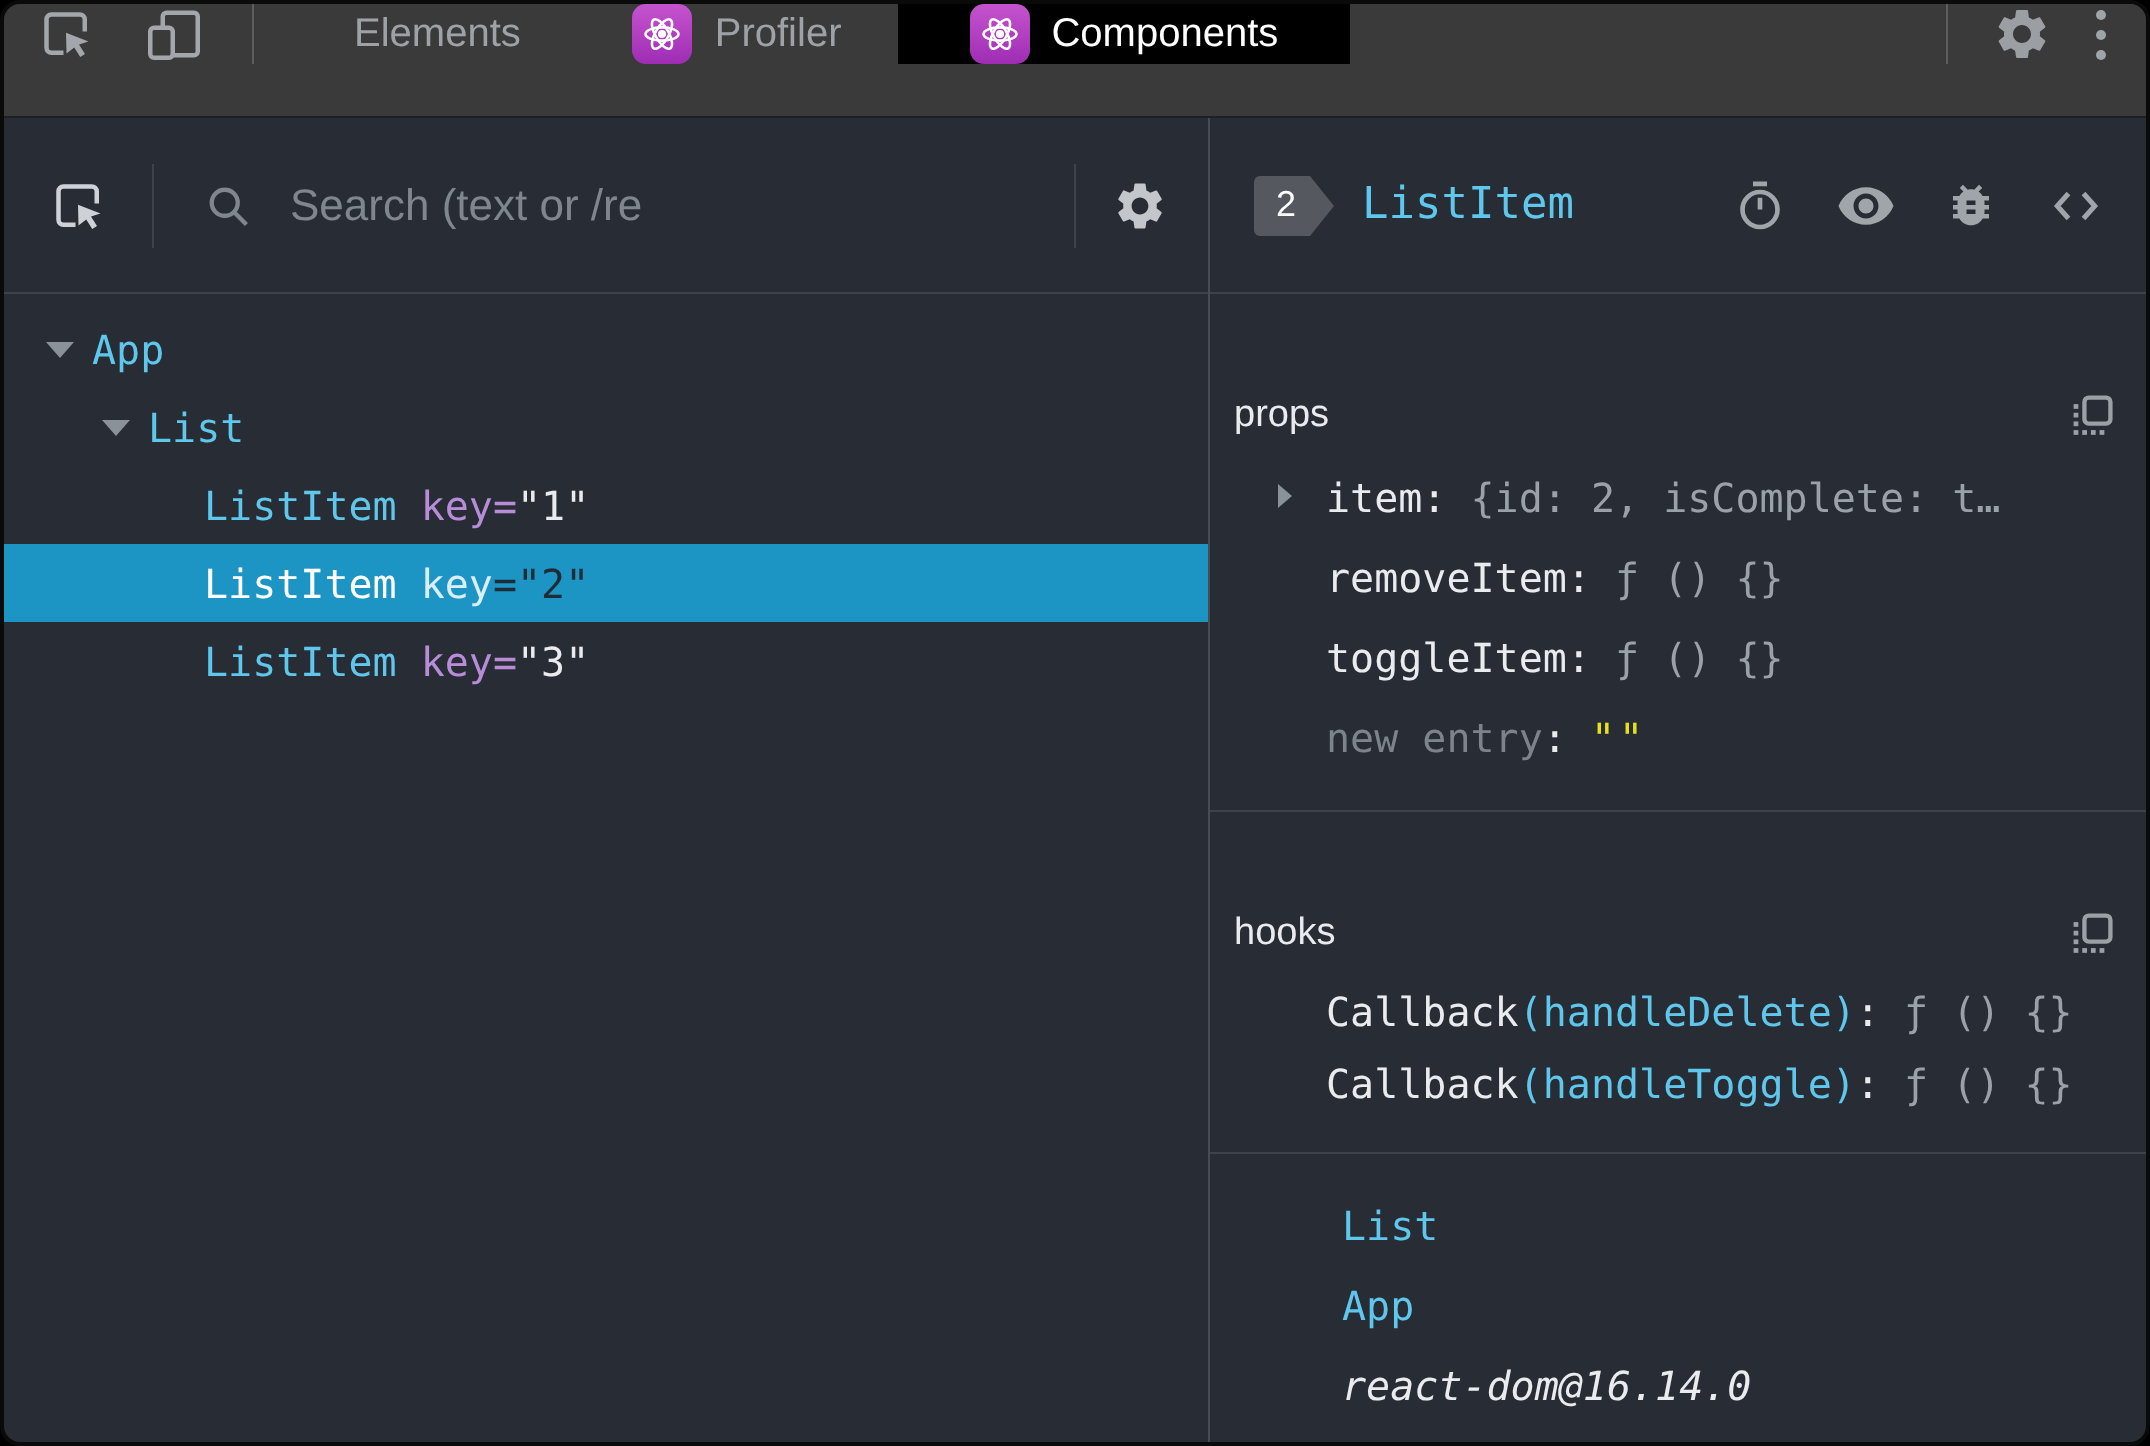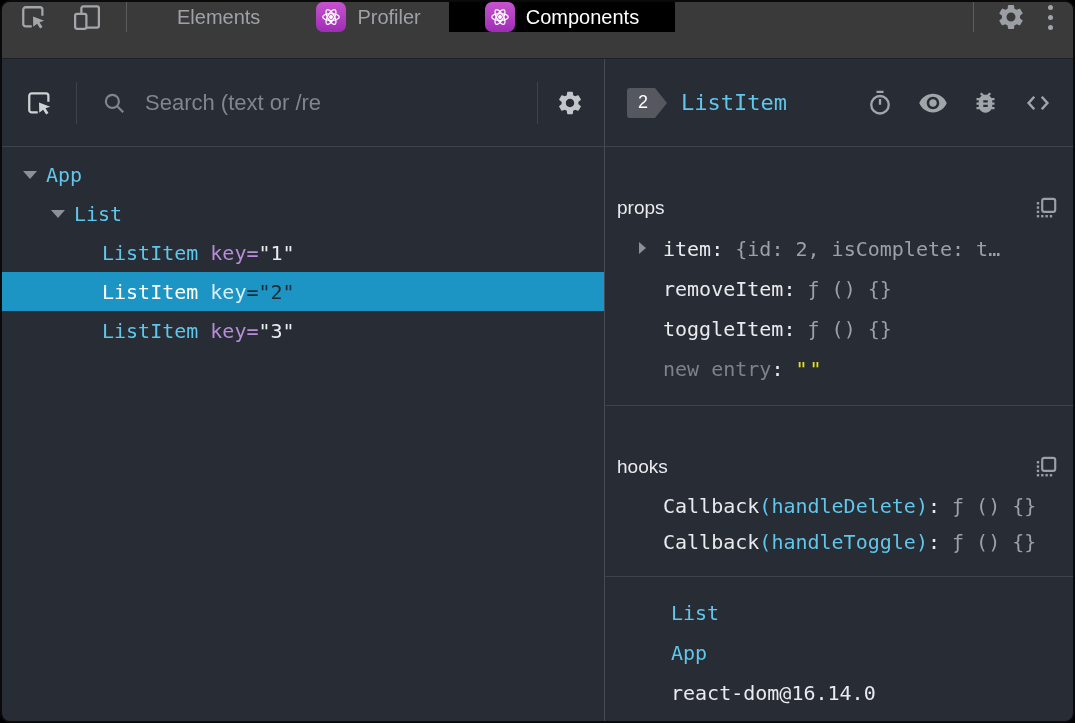--- a/index.html
+++ b/index.html
@@ -126,21 +126,21 @@
   .k-dim{color:var(--dim-text);text-align:right;}
   .v-yellow{color:var(--yellow);letter-spacing:2px;}
   .hook-row{height:36px;line-height:36px;}
   .cyan{color:var(--cyan);}
   .rb{padding-top:16px;}
   .rb-item{
     font-family:"DejaVu Sans Mono","Liberation Mono",monospace;
     font-size:20px;line-height:40px;height:40px;padding-left:54px;white-space:nowrap;
   }
   .rb-link{color:var(--cyan);cursor:pointer;}
-  .rb-static{color:var(--white-text);}
+  .rb-static{color:var(--white-text);font-style:italic;}
   svg{display:block;}
 </style>
 </head>
 <body>
 
 <div class="window">
 
   <div class="chrome">
     <div class="chrome-left">
       <span class="icon">

